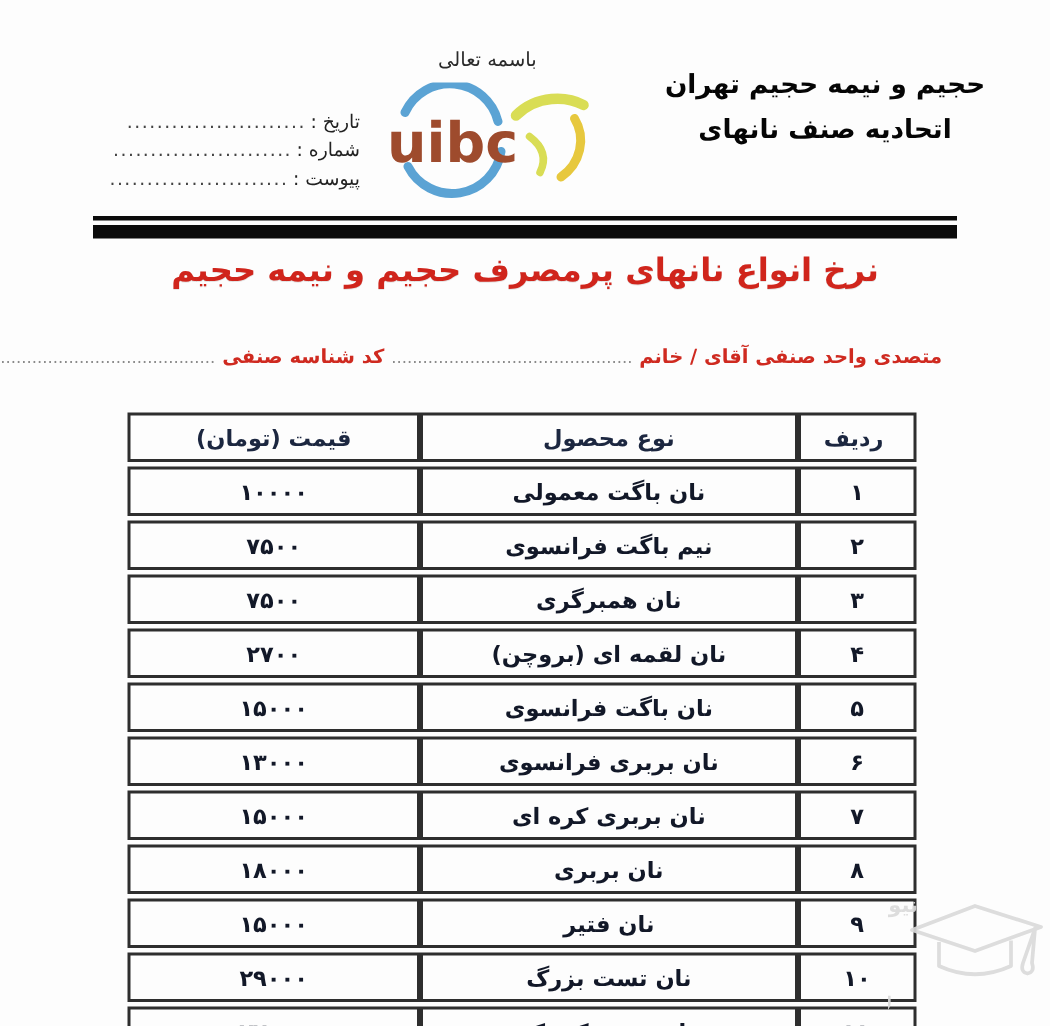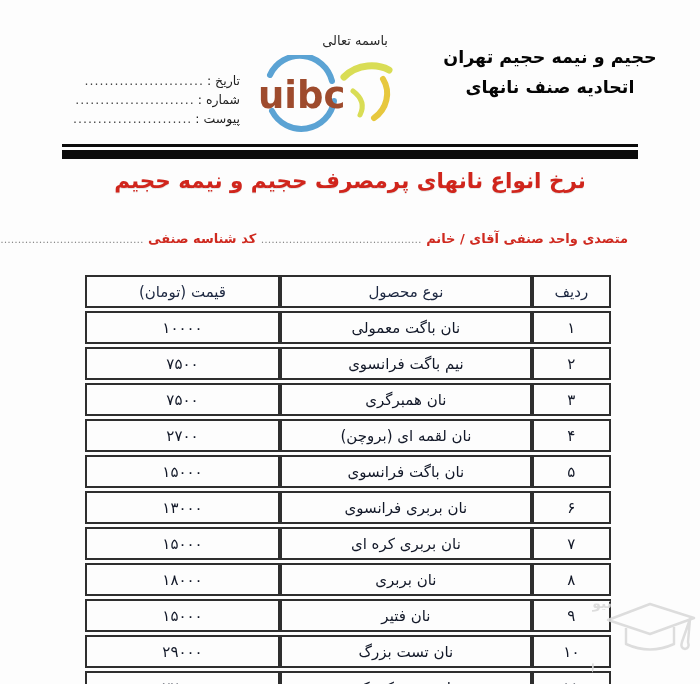--- a/index.html
+++ b/index.html
@@ -2,21 +2,21 @@
 <html lang="fa"><head>
 <meta charset="utf-8">
 <style>
   html,body{margin:0;padding:0;background:#fff;}
   .page{
     position:relative;width:700px;height:684px;background:#fdfdfd;
     font-family:"DejaVu Sans","Liberation Sans",sans-serif;overflow:hidden;
   }
   
   .basmala{
-    position:absolute;top:33px;left:292px;width:96px;text-align:right;
+    position:absolute;top:33px;left:292px;width:96px;text-align:left;
     font-size:13px;color:#2a2a2a;direction:rtl;
   }
   .union-block{
     position:absolute;top:42px;right:8px;width:284px;text-align:center;
     direction:rtl;font-weight:bold;font-size:17.5px;line-height:1.72;color:#050505;
   }
   .fields{
     position:absolute;top:72px;left:68px;width:172px;direction:rtl;
     font-size:12.5px;color:#222;
   }
@@ -41,21 +41,21 @@
     font-size:13px;font-weight:bold;color:#cf2a20;white-space:nowrap;text-align:right;
   }
   .op-dots{color:#8a8a8a;font-weight:normal;letter-spacing:.5px;font-size:11px;}
   
   .price-table{
     position:absolute;top:272px;left:85px;width:526px;direction:rtl;
     border-collapse:separate;border-spacing:0 3px;table-layout:fixed;
   }
   .price-table th,.price-table td{
     border:2px solid #2e2e2e;text-align:center;vertical-align:middle;
-    height:27px;padding:1px 20px;font-weight:normal;font-size:15px;color:#121828;
+    height:27px;padding:1px 20px;font-weight:bold;font-size:15px;color:#121828;
     background:transparent;
   }
   .price-table th{color:#1c2740;}
   .col-no{width:78px;}
   .col-product{width:248px;}
   .col-price{width:192px;}
   
   .watermark{position:absolute;right:0;bottom:0;width:108px;height:126px;opacity:.9;}
 </style>
 </head>

